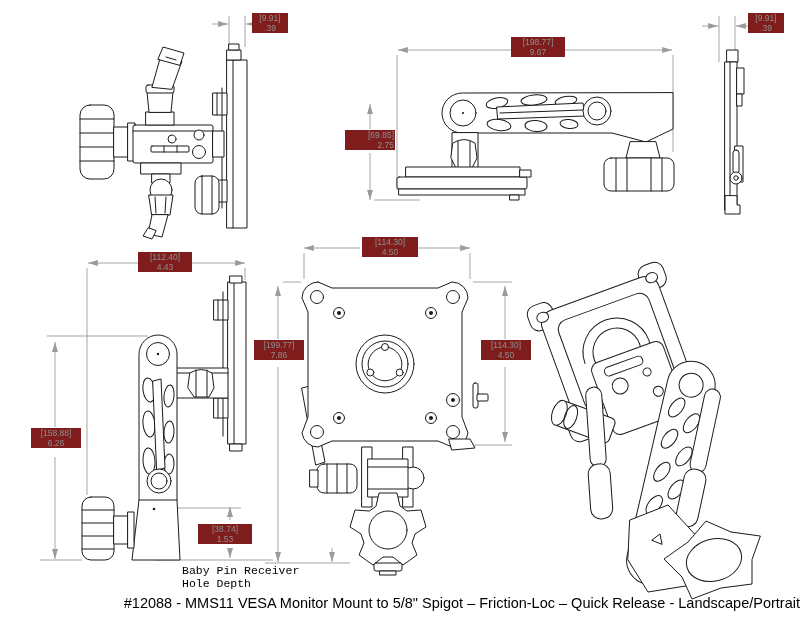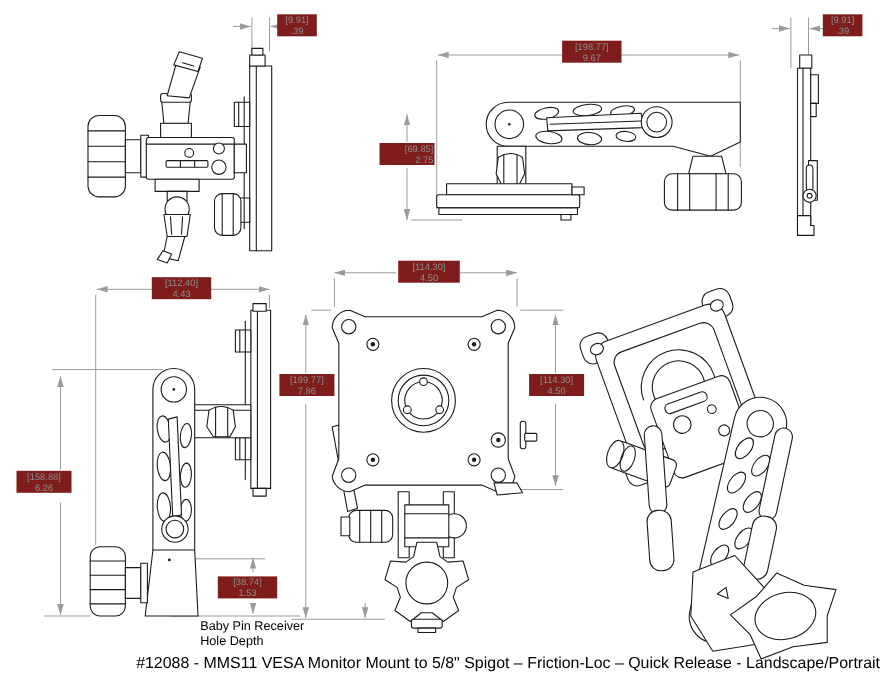--- a/index.html
+++ b/index.html
@@ -7,21 +7,21 @@
          font-family:"Liberation Sans",sans-serif;}
   svg.draw{position:absolute;left:0;top:0;}
   .k{fill:#fff;stroke:#1b1b1b;stroke-width:1;stroke-linejoin:round;stroke-linecap:round;}
   .kn{fill:none;stroke:#1b1b1b;stroke-width:1;stroke-linejoin:round;stroke-linecap:round;}
   .kb{fill:#1b1b1b;stroke:none;}
   .d{stroke:#9b9b9b;stroke-width:0.9;fill:none;}
   .dim{position:absolute;color:#8e8e8e;font-size:8.5px;line-height:10px;text-align:center;
        background:#7f1d1d;padding:0 1px;}
   .lbl{position:absolute;color:#000;}
   .title{font-size:15px;text-align:center;}
-  .baby{font-size:11.5px;line-height:13px;text-align:left;}
+  .baby{font-size:11.5px;line-height:13px;text-align:left;font-family:Liberation Mono, monospace;}
   .caption{font-weight:normal;font-size:14.5px;text-align:right;width:800px;left:0;}
 </style>
 </head>
 <body>
 
 <div class="stage">
 
 <svg class="draw" width="800" height="618" viewBox="0 0 800 618">
 <defs>
 <marker id="ar" viewBox="0 0 10 6" refX="10" refY="3" markerWidth="11" markerHeight="6.6" orient="auto">
@@ -337,21 +337,21 @@
   <div>4.50</div>
 </div>
 <div class="dim" style="left:254px;top:340px;width:48px;">
   <div>[199.77]</div>
   <div>7.86</div>
 </div>
 <div class="dim" style="left:481px;top:340px;width:48px;">
   <div>[114.30]</div>
   <div>4.50</div>
 </div>
-<div class="dim" style="left:15px;top:428px;width:48px;">
+<div class="dim" style="left:31px;top:428px;width:48px;">
   <div>[158.88]</div>
   <div>6.26</div>
 </div>
 <div class="dim" style="left:198px;top:524px;width:52px;">
   <div>[38.74]</div>
   <div>1.53</div>
 </div>
 
 <div class="lbl baby" style="left:182px;top:564px;width:120px;">
   <div>Baby Pin Receiver</div>

